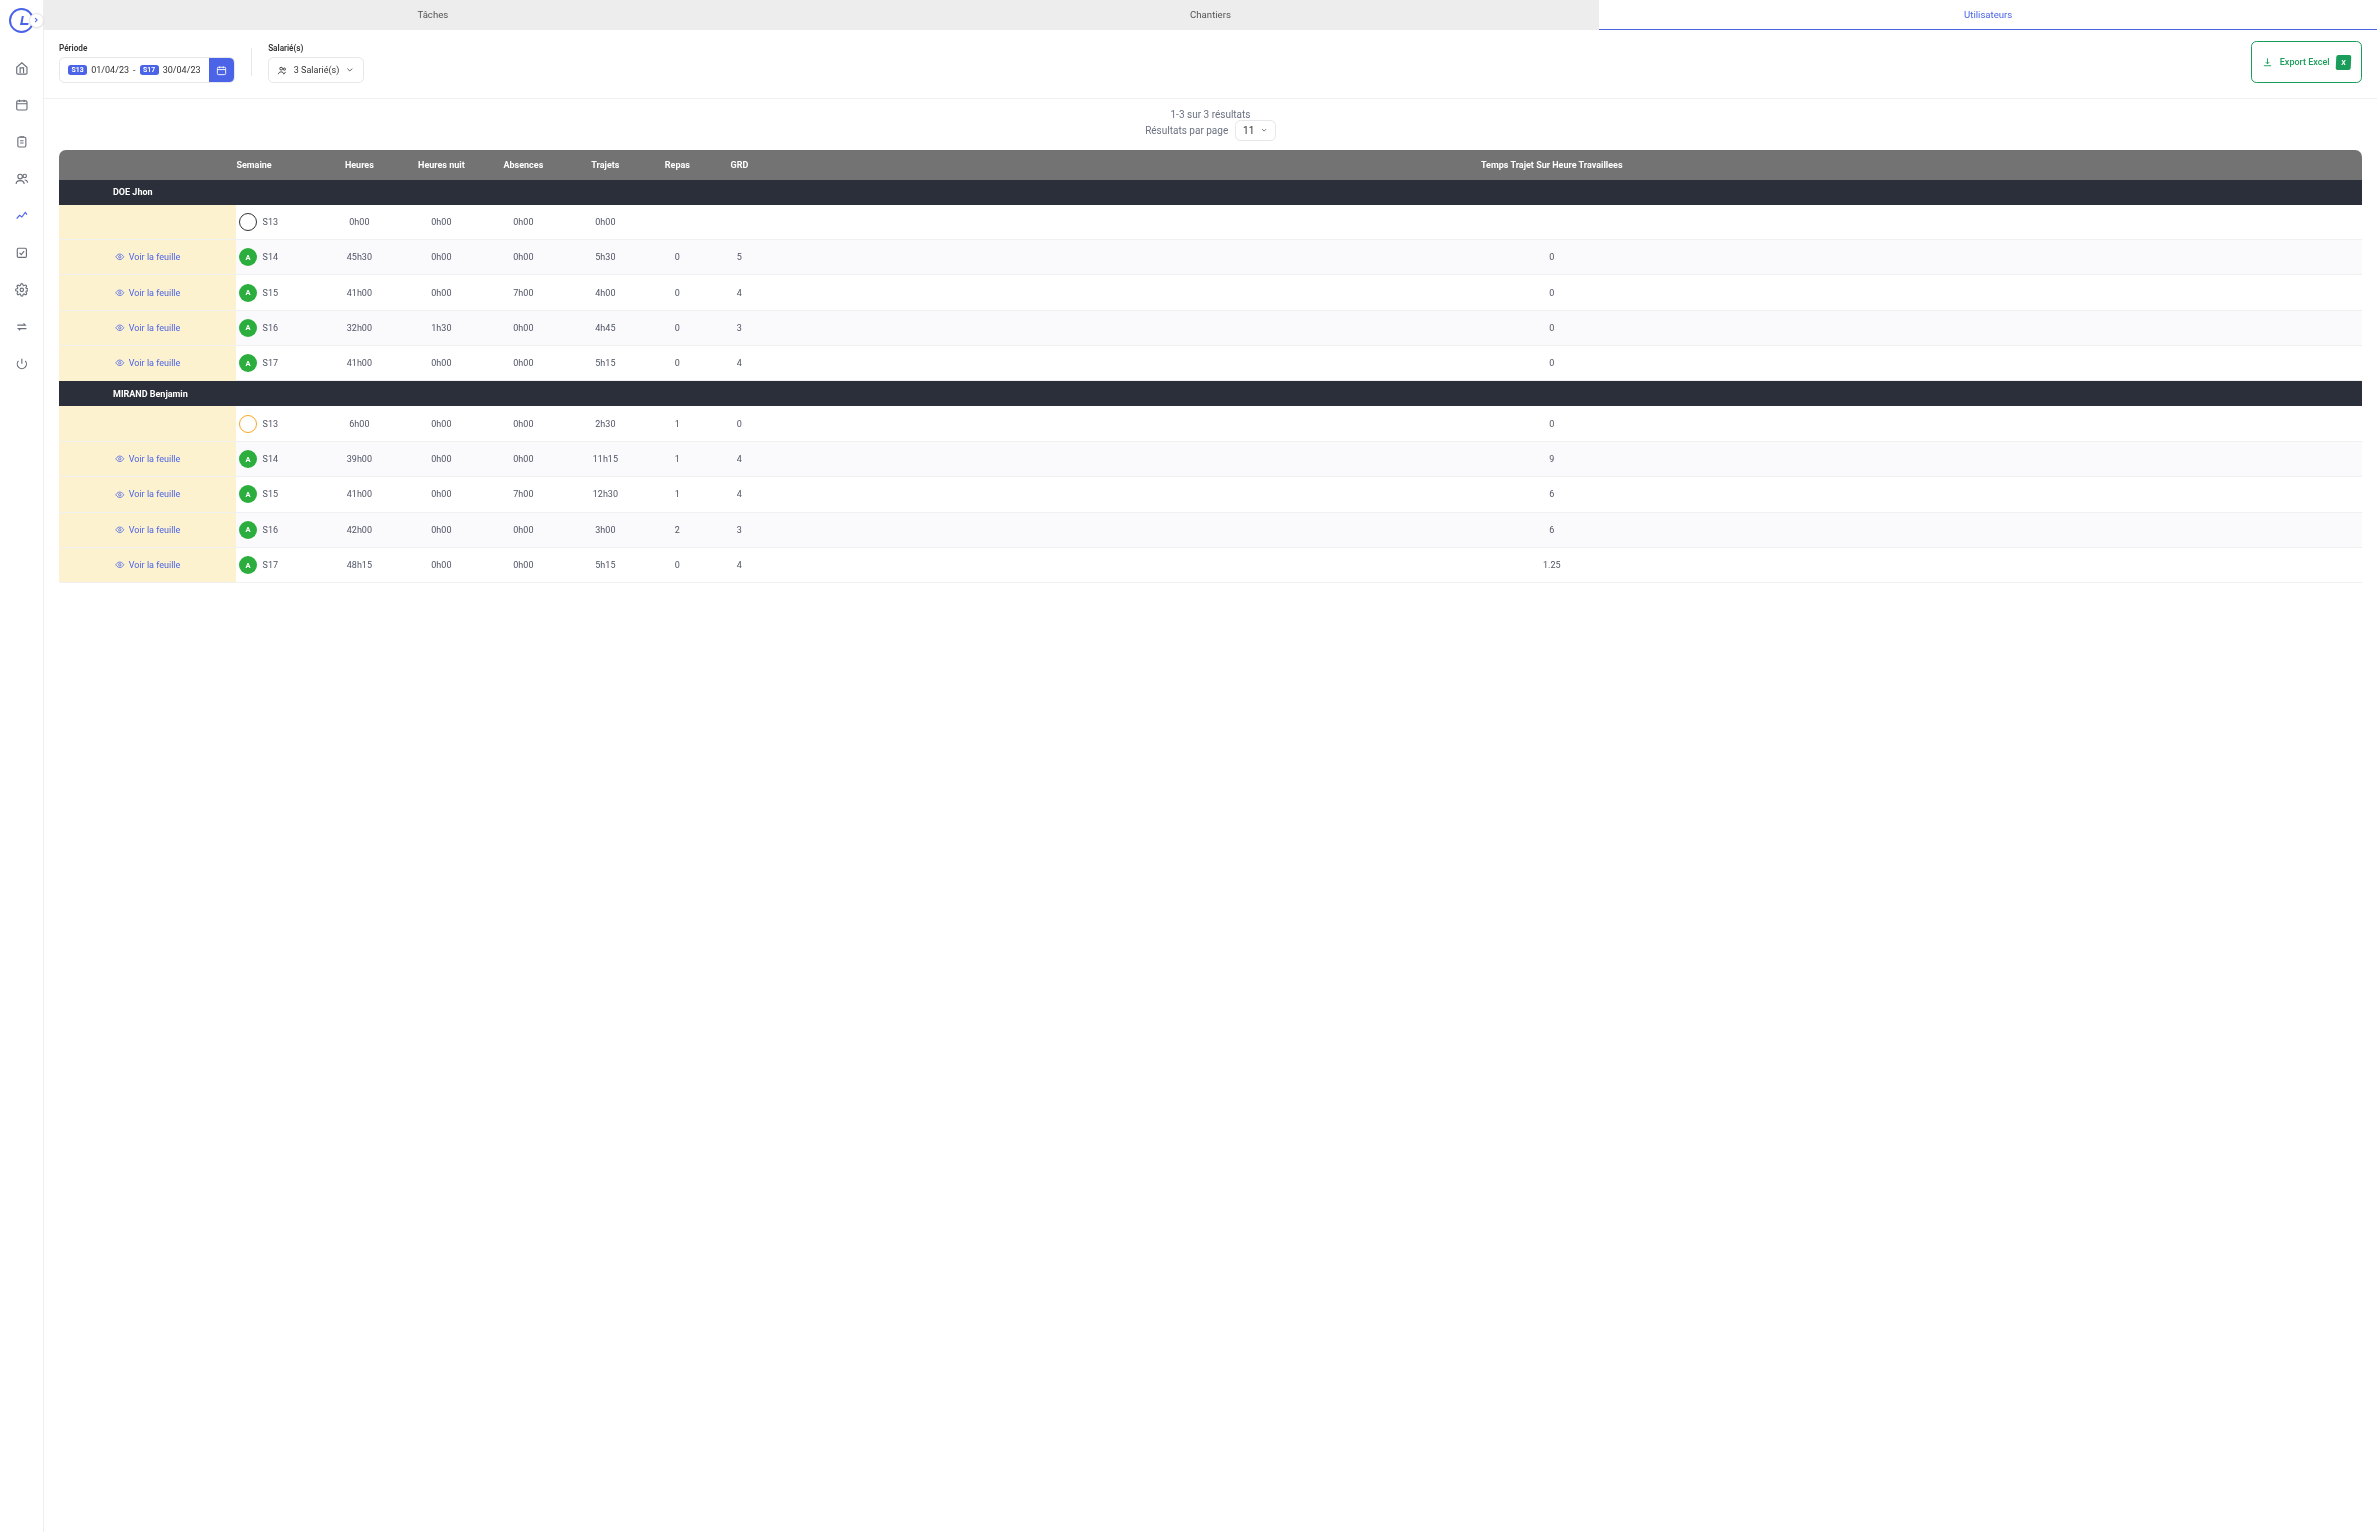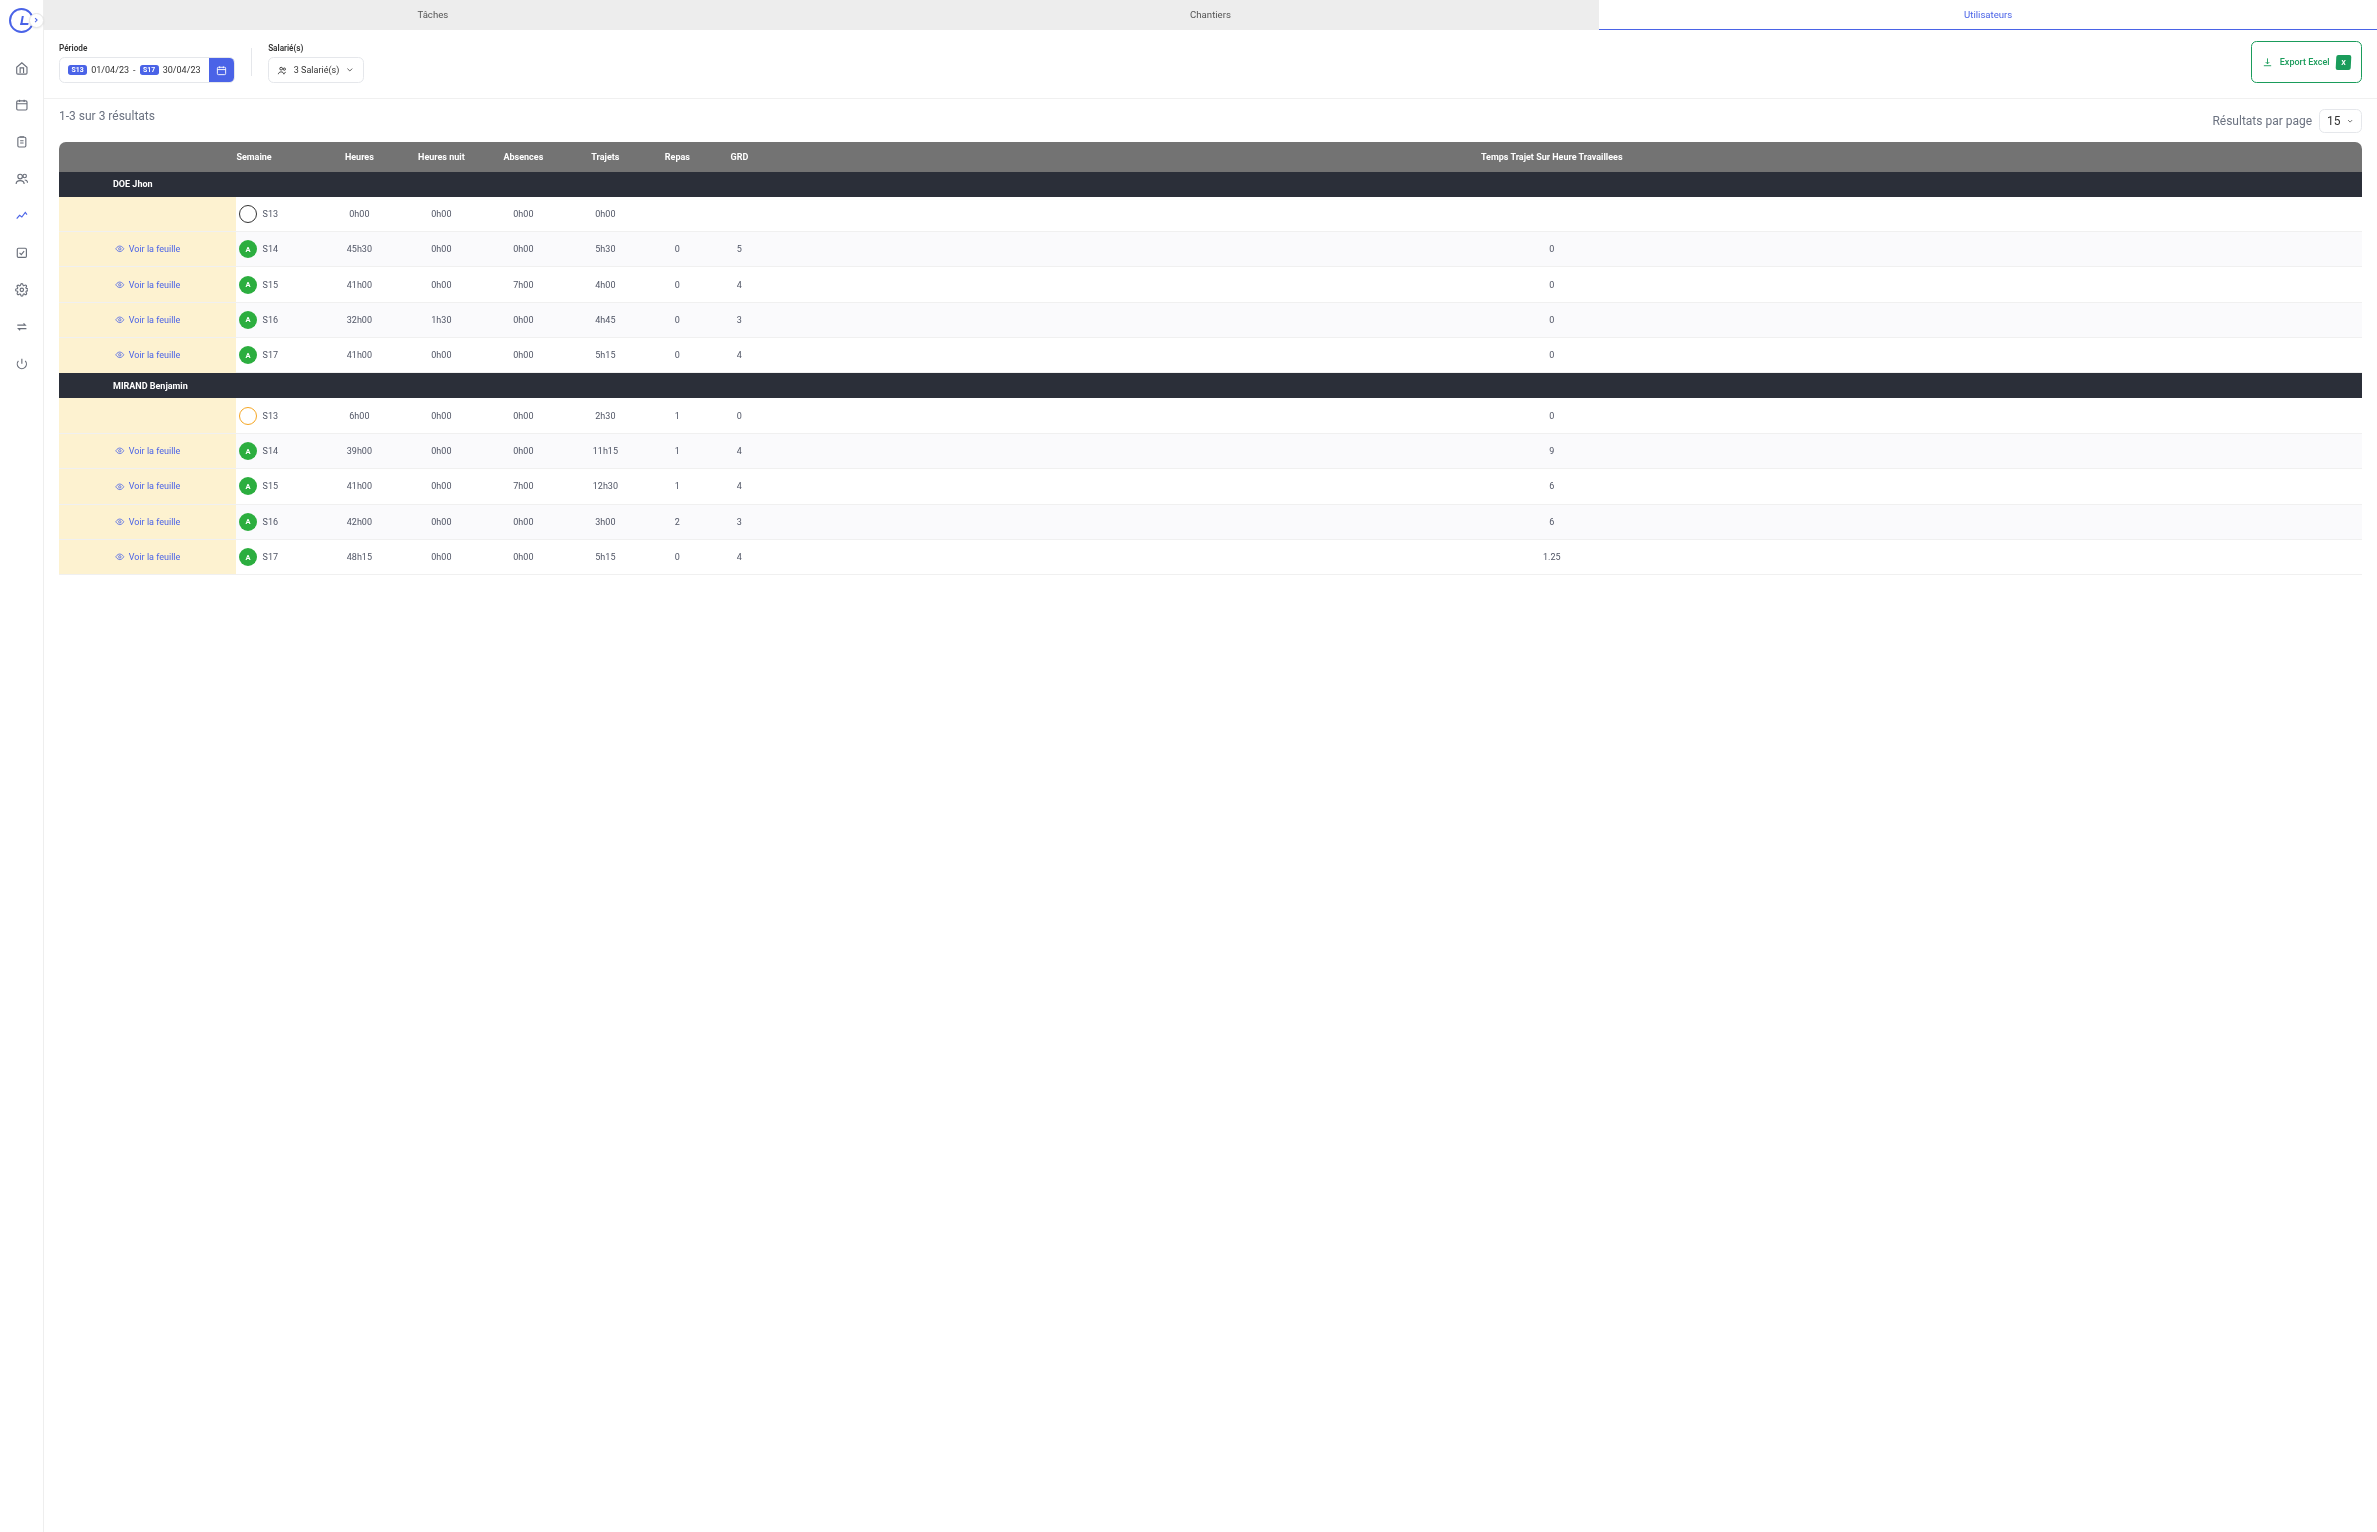--- a/index.html
+++ b/index.html
@@ -134,23 +134,23 @@
       cursor:pointer; font-size:9px; font-weight:500;
     }
     .excel-badge {
       width:15px;height:15px;background:#1a9c5b;color:#fff;
       display:flex;align-items:center;justify-content:center;
       font-size:6.9px;font-weight:700;transform:skewX(-3deg);border-radius:2.1px;
     }
     
     
     .results-bar {
-      display:flex; justify-content:space-between; align-items:flex-start;
+      display:flex; justify-content:space-between; align-items:center;
       padding: 9.6px 15px;
-      font-size:12px; color:#6b7280;
+      font-size:10px; color:#6b7280;flex-direction:column;
     }
     .perpage { display:flex; align-items:center; gap:6.9px; }
     .perpage-select {
       border:0.7px solid #e5e7eb; border-radius:5.5px;
       padding: 4.1px 6.9px; display:flex;align-items:center;gap:5.5px;
       cursor:pointer; color:#333;
     }
     
     
     .table-wrap { padding: 0 15px 15px; }
@@ -328,21 +328,21 @@
         <span>Export Excel</span>
         <span class="excel-badge">X</span>
       </div>
     </div>
 
     <div class="results-bar">
       <span>1-3 sur 3 résultats</span>
       <div class="perpage">
         <span>Résultats par page</span>
         <div class="perpage-select">
-          <span>15</span>
+          <span>11</span>
           <svg viewBox="0 0 24 24" width="8.2" height="8.2" fill="none" stroke="currentColor" stroke-width="2">
               <path d="M6 9l6 6 6-6"></path>
             </svg>
         </div>
       </div>
     </div>
 
     <div class="table-wrap">
       <div class="tbl">
         <div class="thead" id="thead">

